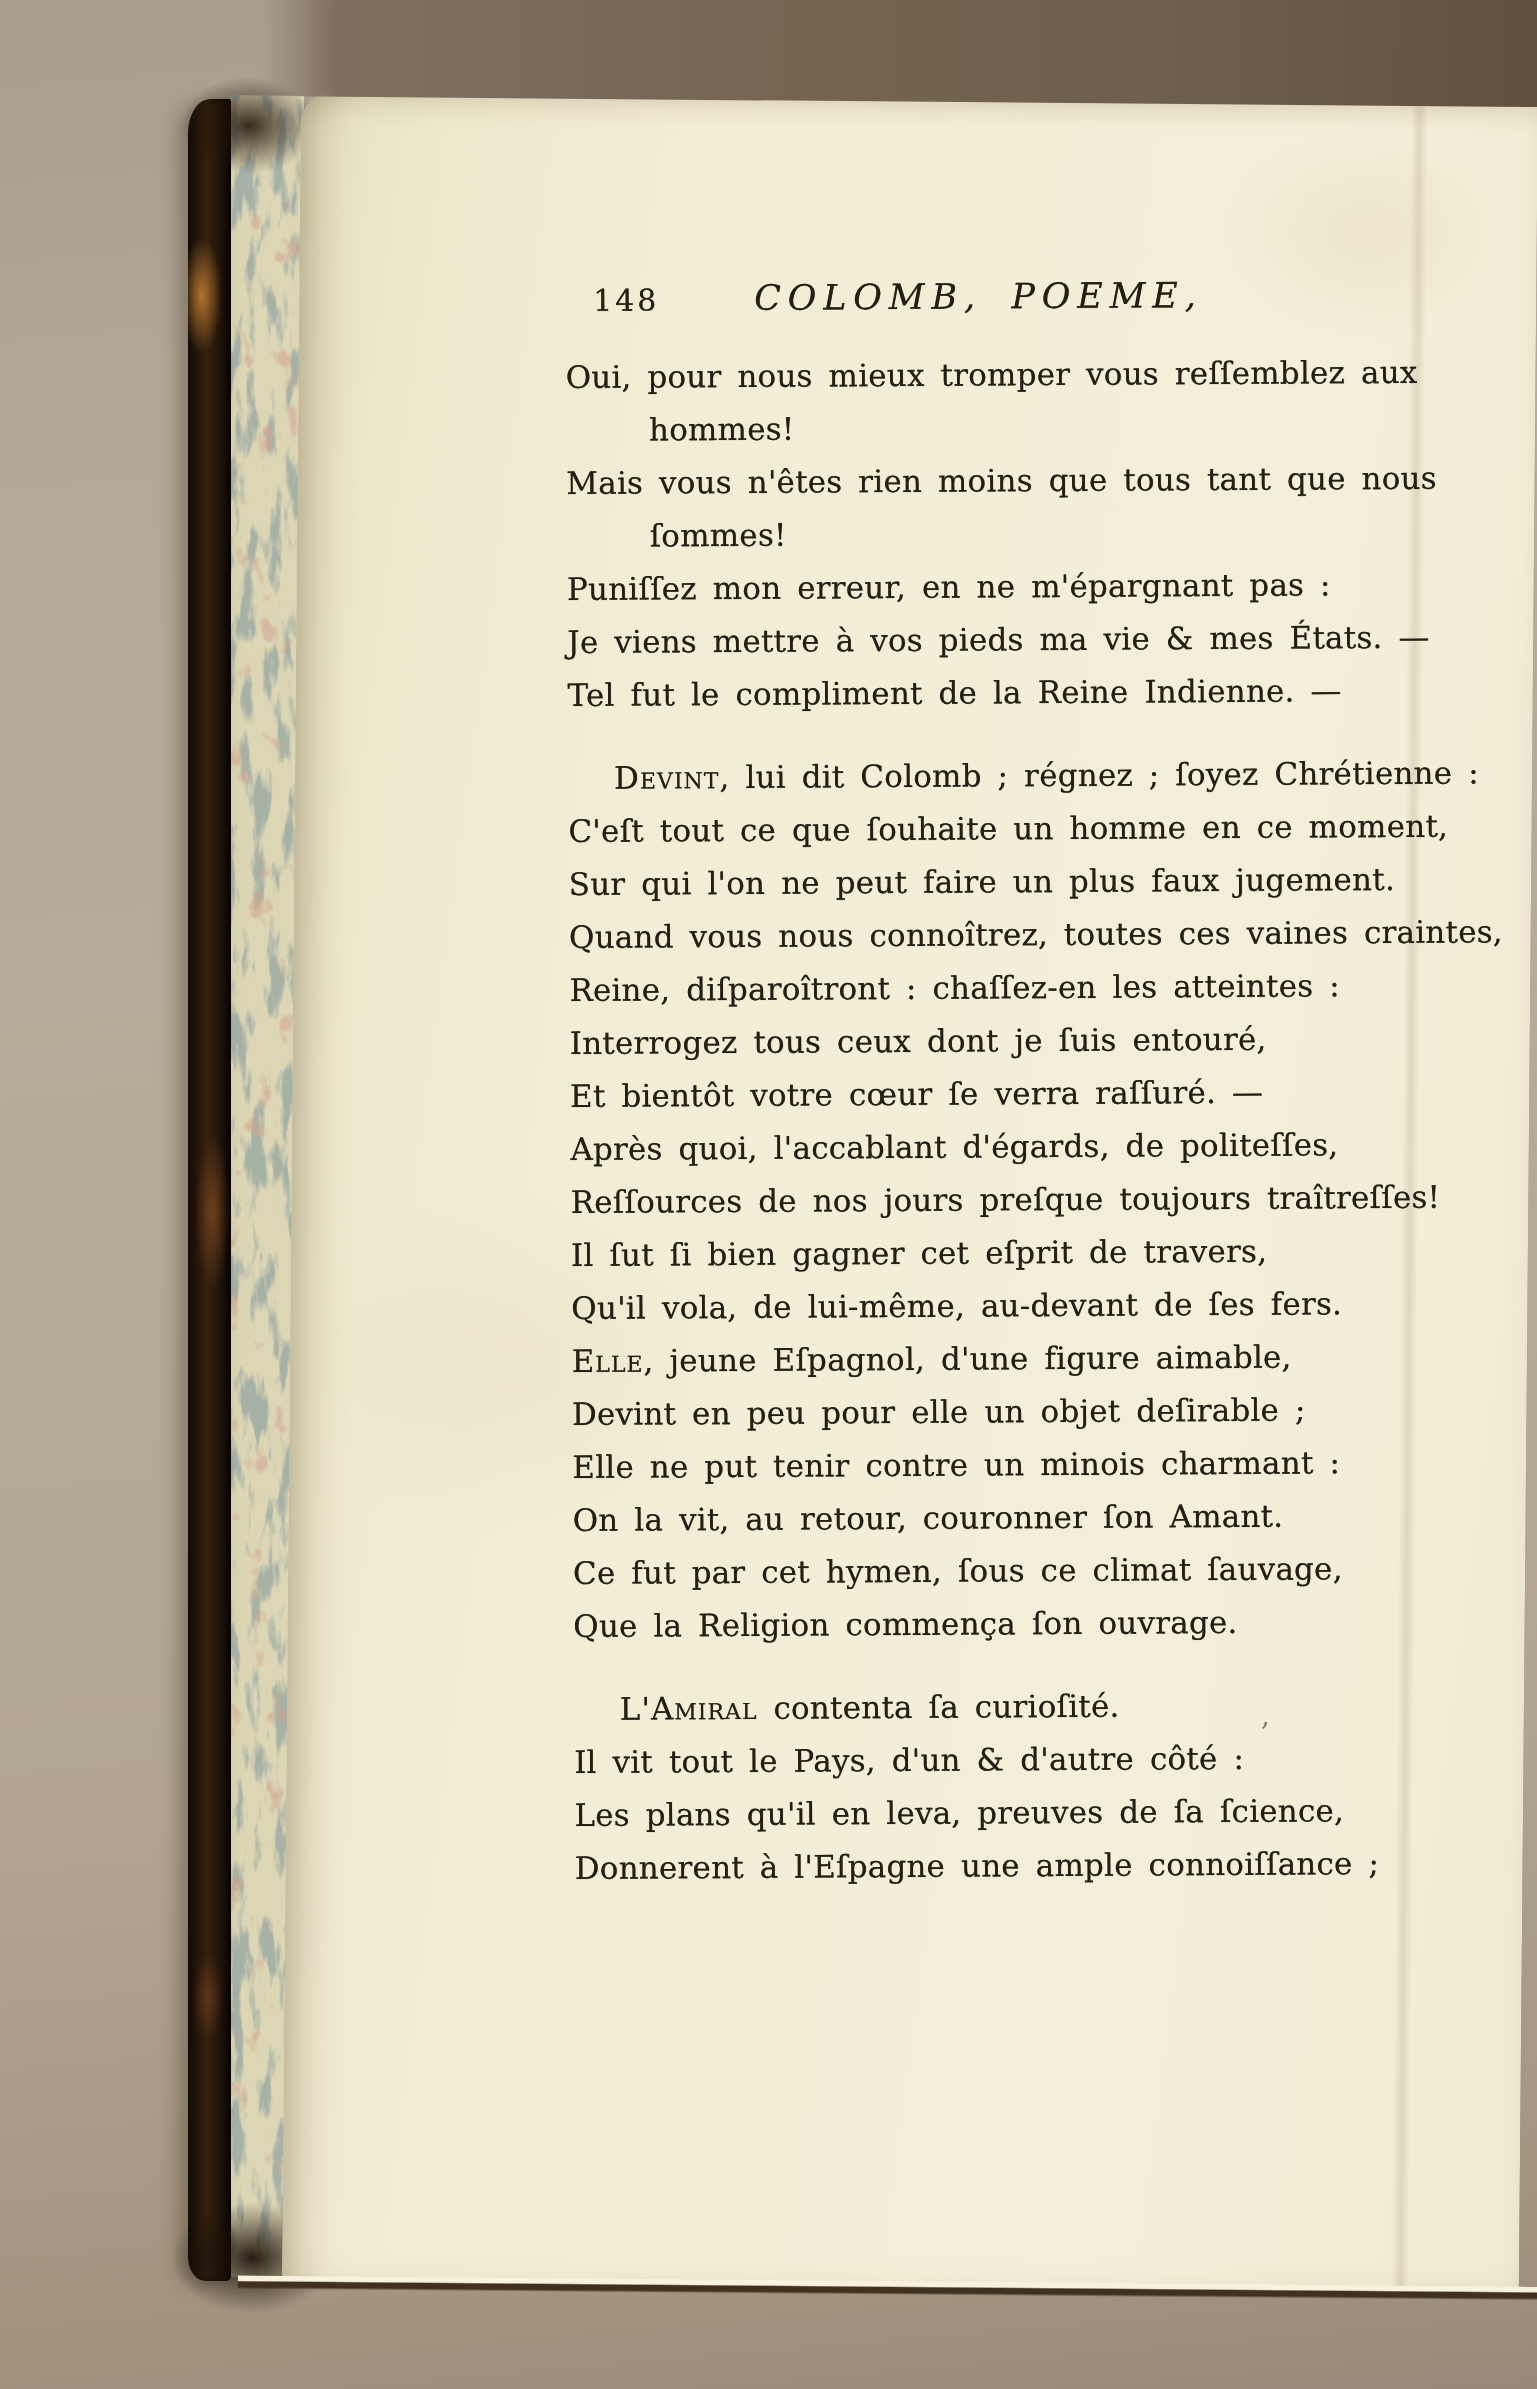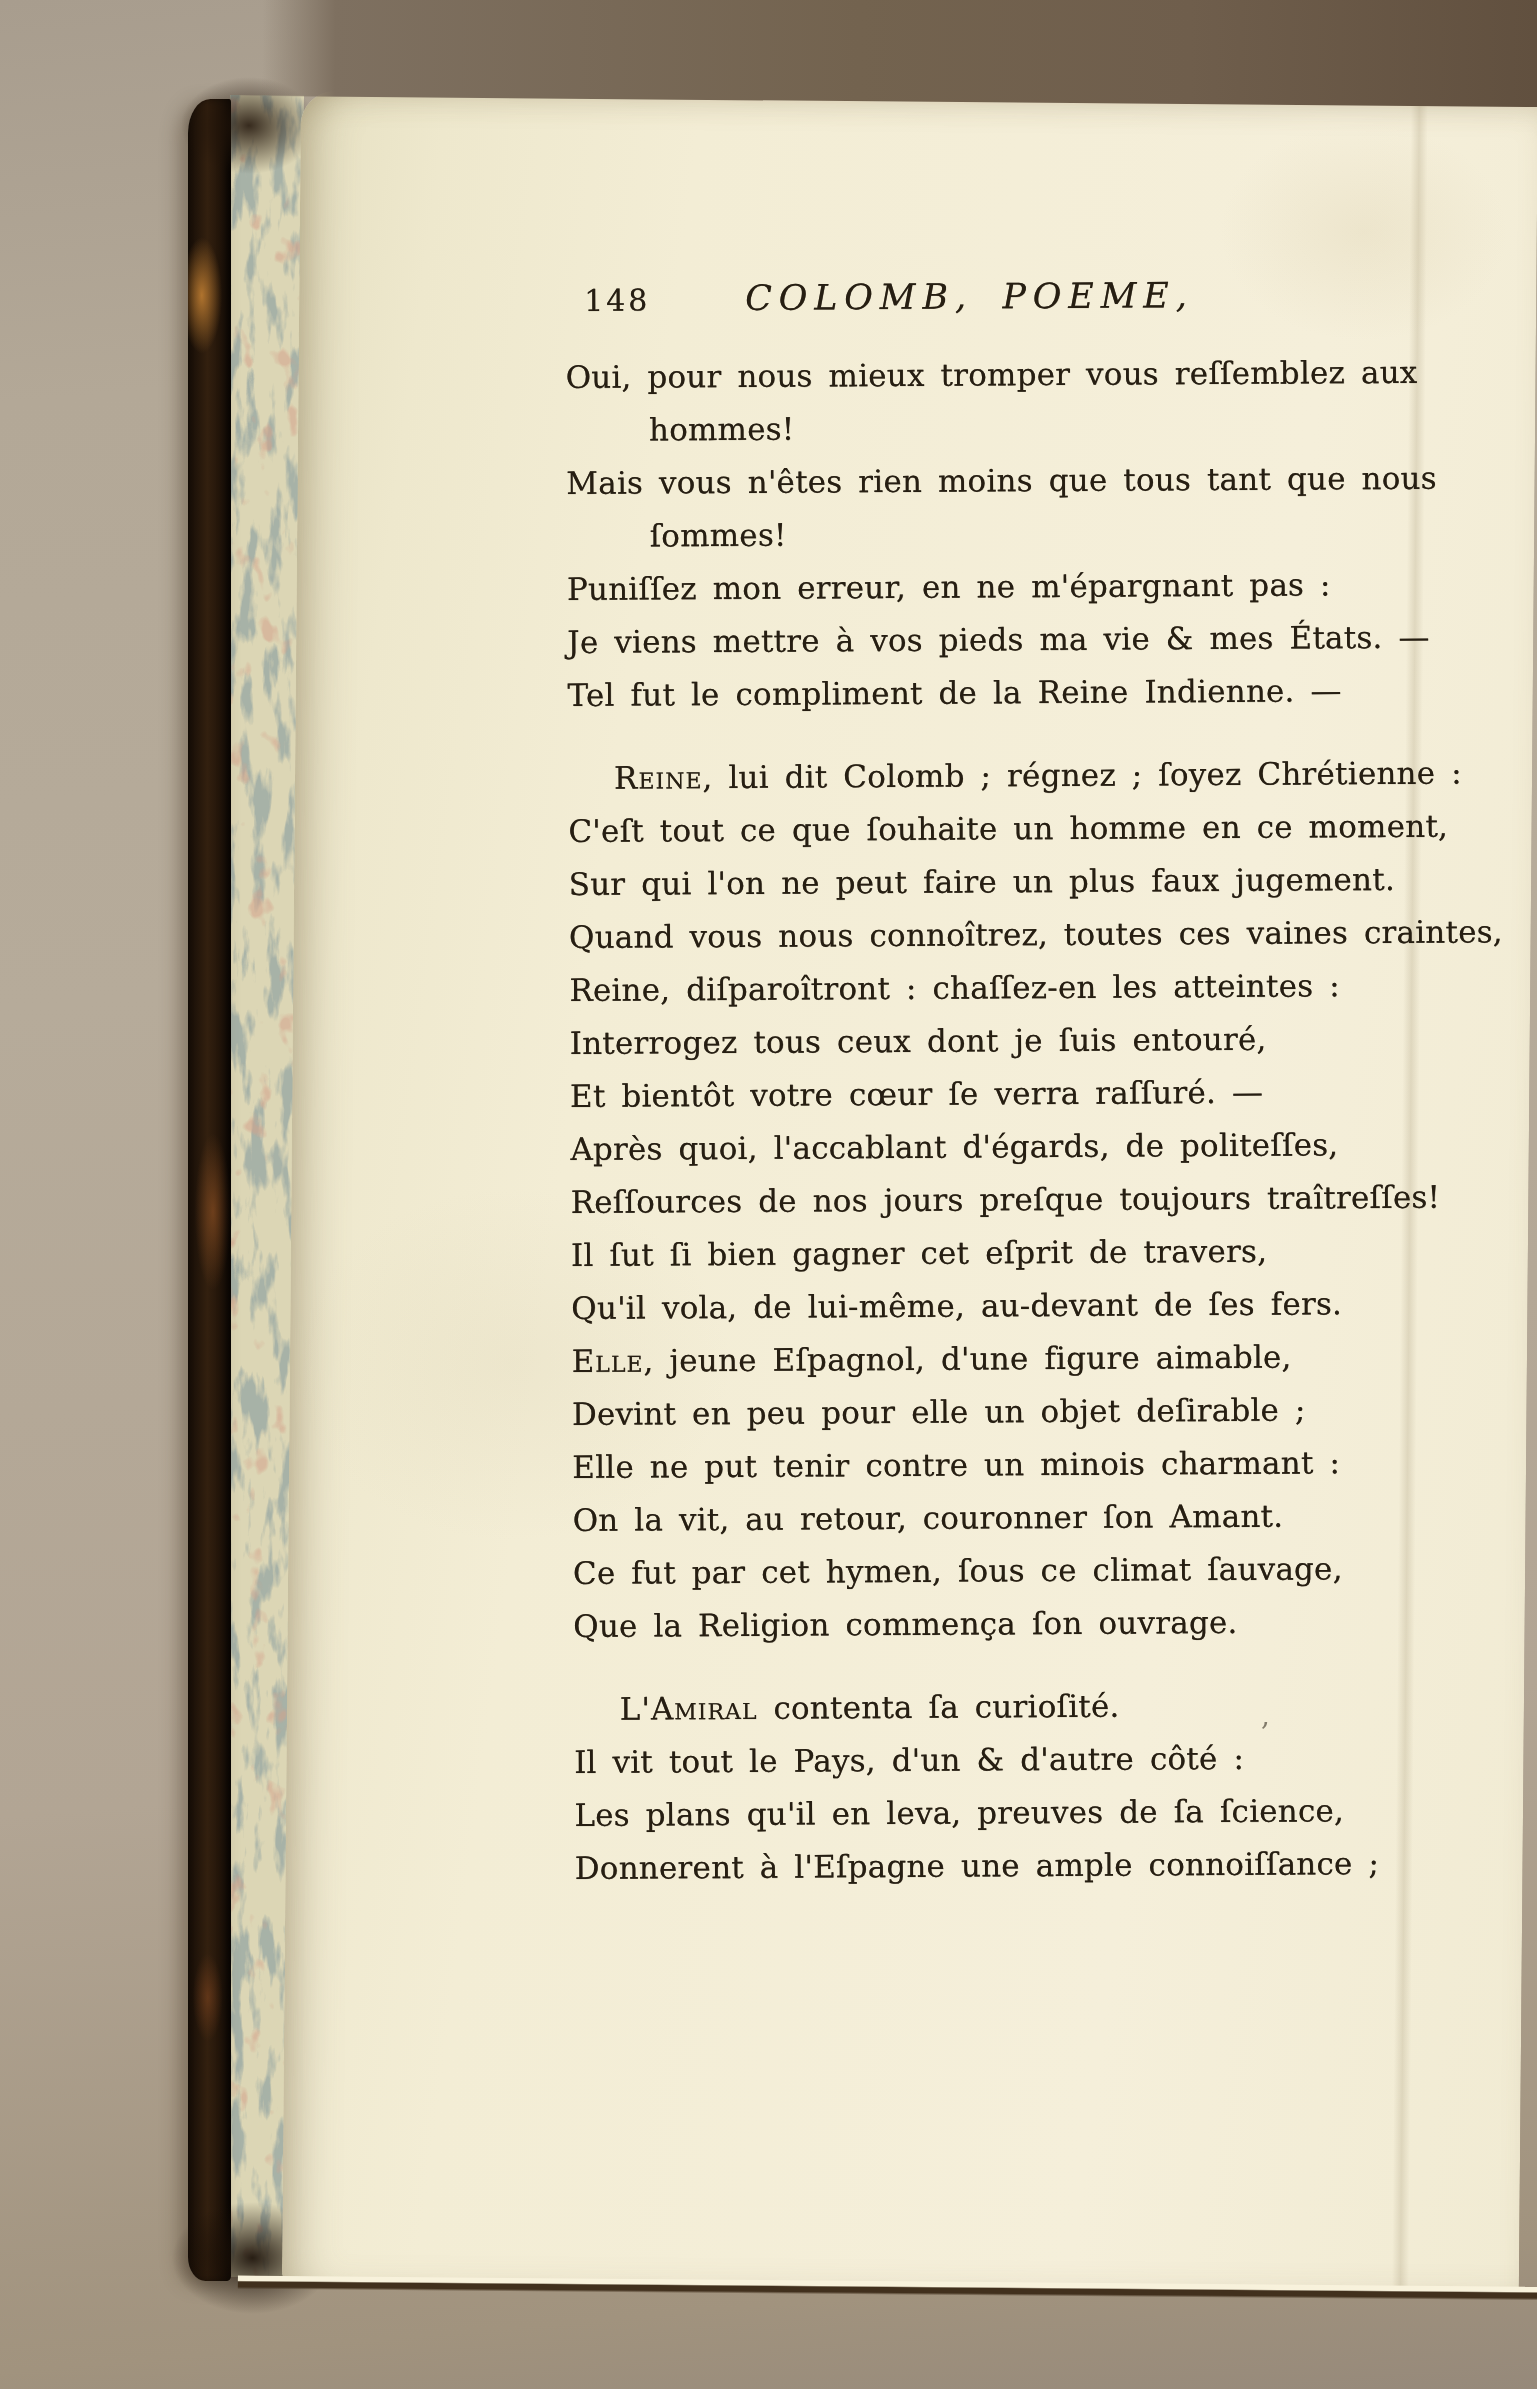--- a/index.html
+++ b/index.html
@@ -74,21 +74,21 @@
 
   
   .page-content{
     position:absolute;left:565px;top:279px;width:935px;
     transform:rotate(-0.35deg);transform-origin:0 0;
     color:var(--ink,#261e12);
     text-shadow:0 0 0.6px rgba(38,30,18,.55), 0.3px 0.3px 0.3px rgba(38,30,18,.25);
     z-index:6;
   }
   .page-header{display:flex;align-items:baseline;height:55px;margin-bottom:16.6px;}
-  .page-number{font-size:30px;letter-spacing:2.9px;margin-left:19px;}
+  .page-number{font-size:30px;letter-spacing:2.9px;margin-left:28px;}
   .running-title{font-style:italic;font-size:35px;letter-spacing:6.8px;word-spacing:11.7px;margin-left:95px;}
   .line{display:block;white-space:nowrap;line-height:53px;height:53px;font-size:31px;word-spacing:5.8px;letter-spacing:0.2px;}
   .line.hang{padding-left:83px;}
   .line.para{padding-left:46px;}
   .stanza-gap{height:30px;}
   .sc{font-variant:small-caps;letter-spacing:1px;}
   .ink-stray-mark{
     position:absolute;left:1261px;top:1699px;font-size:28px;opacity:.55;
     color:var(--ink,#261e12);z-index:6;
   }
@@ -133,21 +133,21 @@
     </div>
     <div id="verse-lines">
         <div class="line normal">Oui, pour nous mieux tromper vous reſſemblez aux</div>
         <div class="line hang">hommes!</div>
         <div class="line normal">Mais vous n'êtes rien moins que tous tant que nous</div>
         <div class="line hang">ſommes!</div>
         <div class="line normal">Puniſſez mon erreur, en ne m'épargnant pas :</div>
         <div class="line normal">Je viens mettre à vos pieds ma vie &amp; mes États. —</div>
         <div class="line normal">Tel fut le compliment de la Reine Indienne. —</div>
         <div class="stanza-gap"></div>
-        <div class="line para"><span class="sc">Reine</span>, lui dit Colomb ; régnez ; ſoyez Chrétienne :</div>
+        <div class="line para"><span class="sc">Devint</span>, lui dit Colomb ; régnez ; ſoyez Chrétienne :</div>
         <div class="line normal">C'eſt tout ce que ſouhaite un homme en ce moment,</div>
         <div class="line normal">Sur qui l'on ne peut faire un plus faux jugement.</div>
         <div class="line normal">Quand vous nous connoîtrez, toutes ces vaines craintes,</div>
         <div class="line normal">Reine, diſparoîtront : chaſſez-en les atteintes :</div>
         <div class="line normal">Interrogez tous ceux dont je ſuis entouré,</div>
         <div class="line normal">Et bientôt votre cœur ſe verra raſſuré. —</div>
         <div class="line normal">Après quoi, l'accablant d'égards, de politeſſes,</div>
         <div class="line normal">Reſſources de nos jours preſque toujours traîtreſſes!</div>
         <div class="line normal">Il ſut ſi bien gagner cet eſprit de travers,</div>
         <div class="line normal">Qu'il vola, de lui-même, au-devant de ſes fers.</div>

